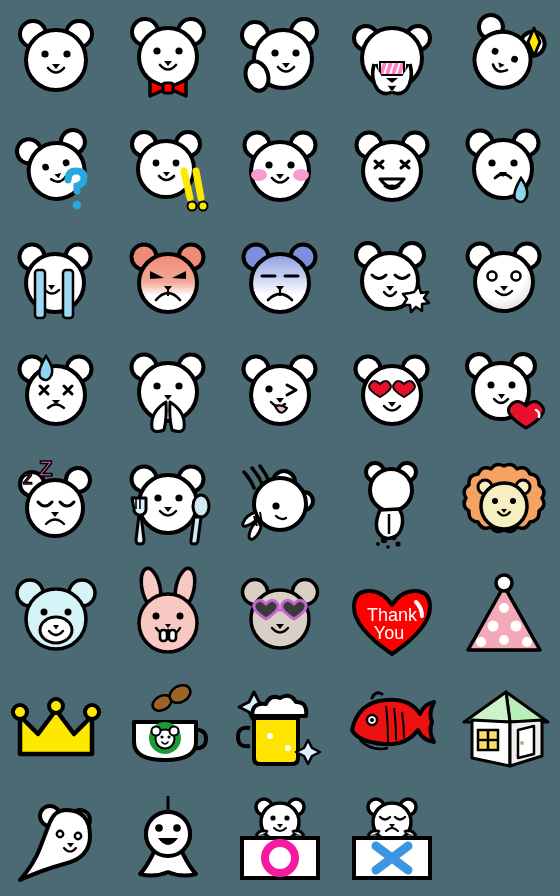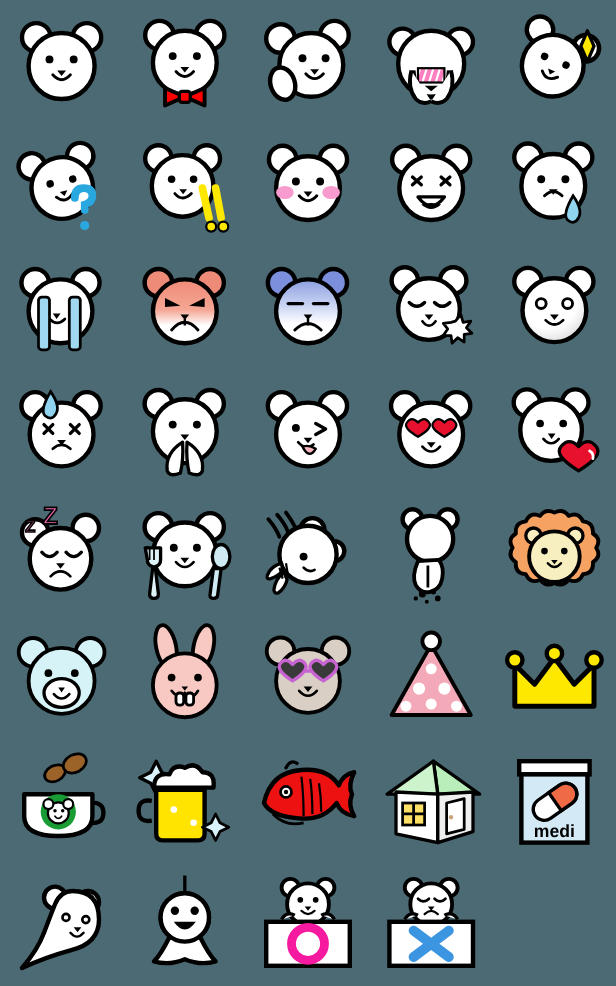--- a/index.html
+++ b/index.html
@@ -504,20 +504,29 @@
       <g>
         <path d="M36 38 q-6 -7 -11 -1 q-5 6 11 16 q16 -10 11 -16 q-5 -6 -11 1 z" fill="#3a3a3a" stroke="#c864d2" stroke-width="3" stroke-linejoin="round"></path>
         <path d="M64 38 q-6 -7 -11 -1 q-5 6 11 16 q16 -10 11 -16 q-5 -6 -11 1 z" fill="#3a3a3a" stroke="#c864d2" stroke-width="3" stroke-linejoin="round"></path>
         <path d="M46 44 h8" stroke="#c864d2" stroke-width="3"></path>
       </g>
       <path d="M46 58 h8 l-4 5 z" fill="#000"></path>
       <path d="M42 62 q8 9 16 0" fill="none" stroke="#000" stroke-width="2.4" stroke-linecap="round"></path>
     </svg>
   </div>
 
+  <div class="cell">
+    <span class="sr">Red heart reading Thank You</span>
+    <svg viewBox="0 0 100 100">
+      <path d="M50 88 q-38 -26 -38 -47 q0 -16 15 -16 q14 0 23 14 q9 -14 23 -14 q15 0 15 16 q0 21 -38 47 z" fill="#ff0000" stroke="#000" stroke-width="4" stroke-linejoin="round"></path>
+      <path d="M74 36 q6 6 6 14" fill="none" stroke="#fff" stroke-width="4" stroke-linecap="round"></path>
+      <text x="50" y="55" text-anchor="middle" font-family="'Liberation Sans', sans-serif" font-size="18" fill="#ffffff">Thank</text>
+      <text x="47" y="73" text-anchor="middle" font-family="'Liberation Sans', sans-serif" font-size="18" fill="#ffffff">You</text>
+    </svg>
+  </div>
 
   <div class="cell">
     <span class="sr">Pink polka-dot party hat</span>
     <svg viewBox="0 0 100 100">
       <path d="M50 20 L86 84 L14 84 Z" fill="#f4a9b8" stroke="#000" stroke-width="3.5" stroke-linejoin="round"></path>
       <g fill="#ffffff">
         <circle cx="50" cy="42" r="5"></circle>
         <circle cx="39" cy="60" r="5.5"></circle>
         <circle cx="62" cy="60" r="5.5"></circle>
         <circle cx="27" cy="76" r="5"></circle>
@@ -590,32 +599,20 @@
       <path d="M52 14 L10 44 L56 44 Z" fill="#cdf3cd" stroke="#000" stroke-width="3" stroke-linejoin="round"></path>
       <path d="M18 42 L18 80 L56 88 L56 44 Z" fill="#ffffff" stroke="#000" stroke-width="3" stroke-linejoin="round"></path>
       <path d="M56 44 L56 88 L88 78 L88 42 Z" fill="#efefef" stroke="#000" stroke-width="3" stroke-linejoin="round"></path>
       <rect x="24" y="52" width="20" height="20" fill="#ffe066" stroke="#000" stroke-width="2.5"></rect>
       <path d="M34 52 v20 M24 62 h20" stroke="#000" stroke-width="2.5"></path>
       <path d="M64 52 L80 48 L80 76 L64 80 Z" fill="#fff" stroke="#000" stroke-width="2.5" stroke-linejoin="round"></path>
       <circle cx="68" cy="65" r="2" fill="#c9a77a"></circle>
     </svg>
   </div>
 
-  <div class="cell">
-    <span class="sr">Medicine bottle labelled medi</span>
-    <svg viewBox="0 0 100 100">
-      <rect x="18" y="14" width="64" height="12" fill="#ffffff" stroke="#000" stroke-width="4"></rect>
-      <rect x="20" y="26" width="60" height="62" fill="#d3e9f5" stroke="#000" stroke-width="4"></rect>
-      <g transform="rotate(-35 50 50)">
-        <rect x="28" y="41" width="44" height="20" rx="10" fill="#ffffff" stroke="#000" stroke-width="3"></rect>
-        <path d="M50 41 h12 a10 10 0 0 1 0 20 h-12 z" fill="#ef6b45" stroke="#000" stroke-width="3"></path>
-      </g>
-      <text x="50" y="83" text-anchor="middle" font-family="'Liberation Sans', sans-serif" font-size="16" font-weight="bold" fill="#000">medi</text>
-    </svg>
-  </div>
 
   <div class="cell">
     <span class="sr">Bear ghost</span>
     <svg viewBox="0 0 100 100">
       <circle cx="44" cy="26" r="10" fill="#fff" stroke="#000" stroke-width="4"></circle>
       <circle cx="74" cy="30" r="10" fill="#fff" stroke="#000" stroke-width="4"></circle>
       <path d="M60 20 q24 0 24 26 q0 22 -26 28 q-22 6 -44 16 q14 -16 20 -32 q6 -16 10 -26 q5 -12 16 -12 z" fill="#fff" stroke="#000" stroke-width="4" stroke-linejoin="round"></path>
       <circle cx="54" cy="44" r="3.2" fill="#fff" stroke="#000" stroke-width="2.4"></circle>
       <circle cx="72" cy="46" r="3.2" fill="#fff" stroke="#000" stroke-width="2.4"></circle>
       <path d="M61 53 h7 l-3.5 4.5 z" fill="#000"></path>

